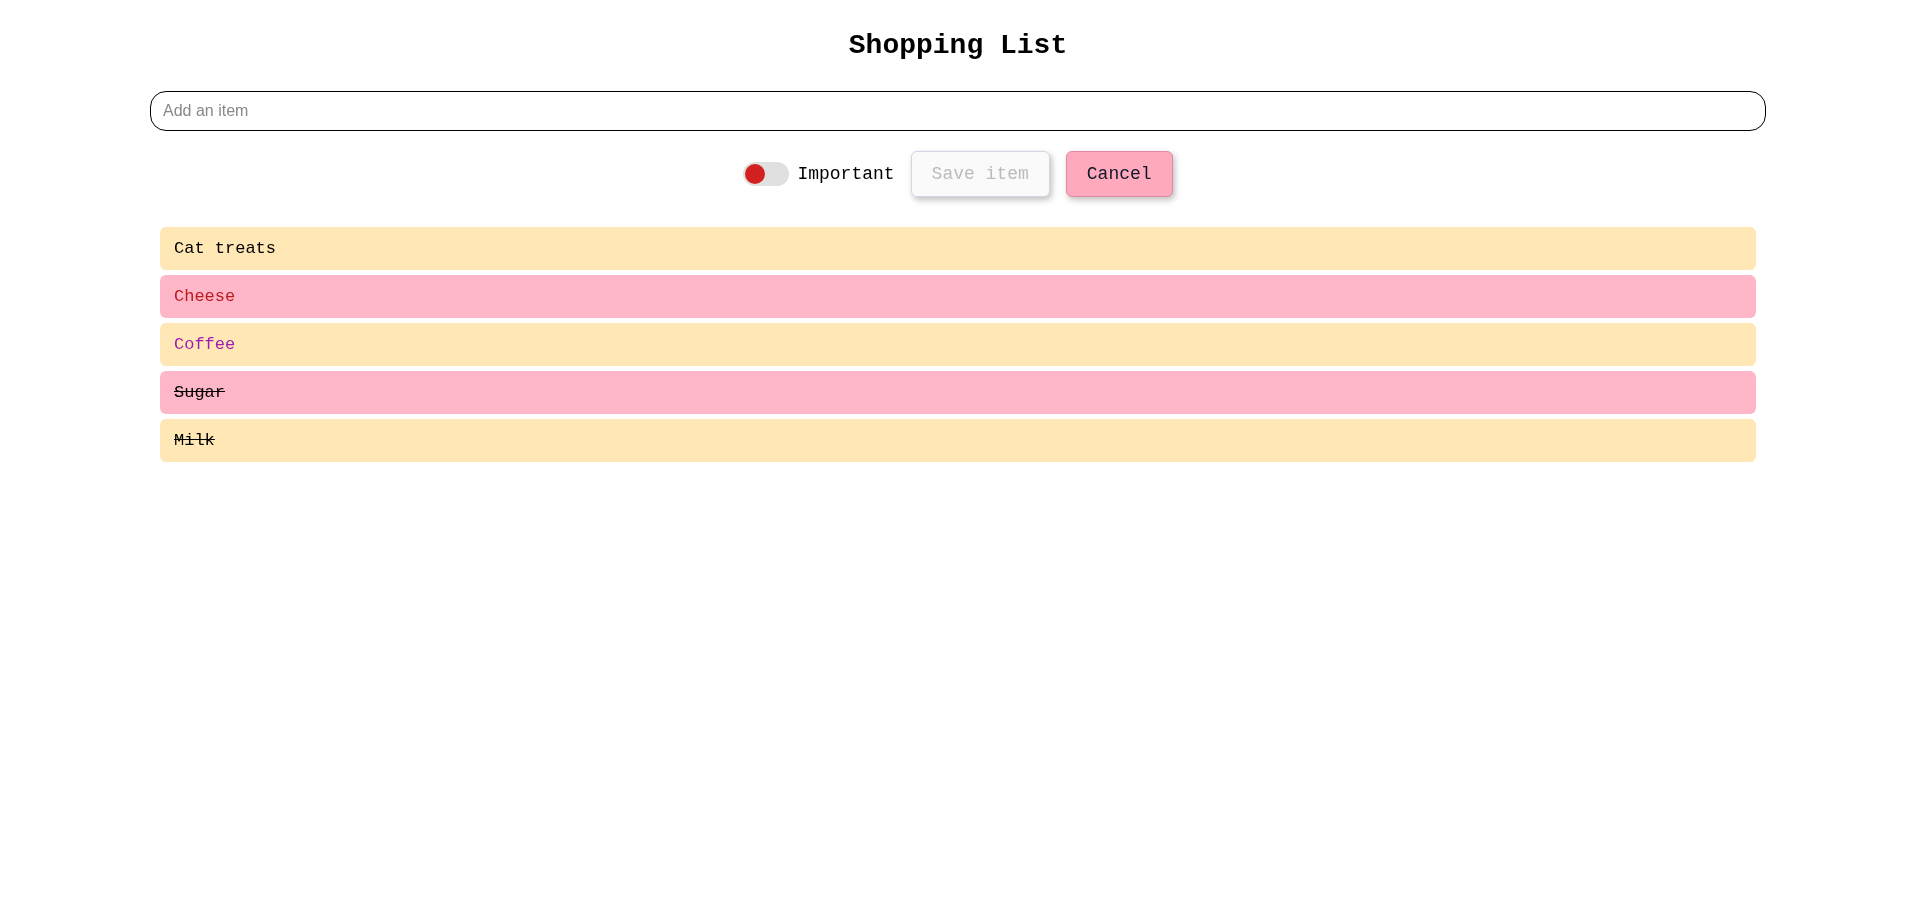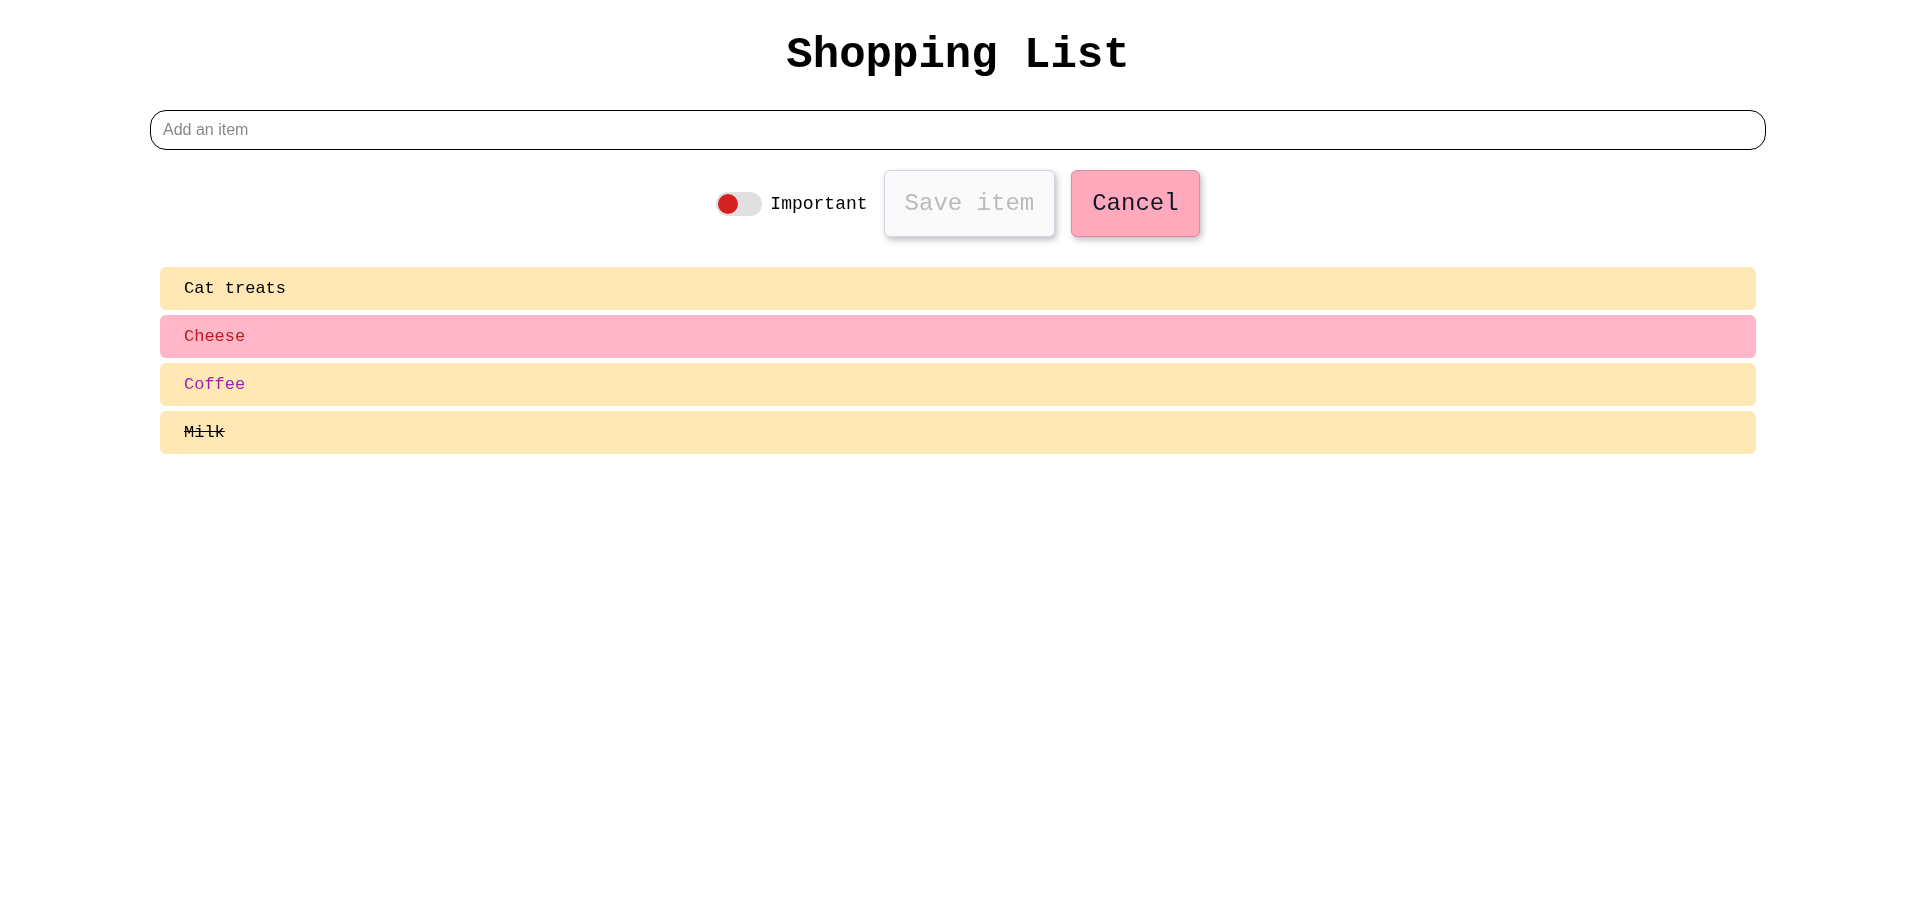--- a/index.html
+++ b/index.html
@@ -9,21 +9,21 @@
     }
 
     body {
       font-family: 'Courier New', Courier, monospace;
       background: #ffffff;
       padding: 20px 150px;
     }
 
     .title {
       text-align: center;
-      font-size: 44px;
+      font-size: 28px;
       font-weight: bold;
       margin-top: 10px;
       margin-bottom: 30px;
       color: #000;
     }
 
     .input-container {
       width: 100%;
       margin-bottom: 20px;
     }
@@ -75,22 +75,22 @@
       background: #d32020;
       border-radius: 50%;
     }
 
     .toggle-label {
       font-size: 18px;
       color: #000;
     }
 
     .btn {
-      padding: 19px 20px;
-      font-size: 24px;
+      padding: 12px 20px;
+      font-size: 18px;
       font-family: 'Courier New', Courier, monospace;
       border-radius: 6px;
       cursor: pointer;
       box-shadow: 2px 3px 6px rgba(0,0,0,0.25);
     }
 
     .btn-save {
       background: #fafafa;
       border: 1px solid #d5d5e5;
       color: #bbb;
@@ -103,21 +103,21 @@
     }
 
     .list {
       display: flex;
       flex-direction: column;
       gap: 5px;
       padding: 0 10px;
     }
 
     .list-item {
-      padding: 12px 24px;
+      padding: 12px 14px;
       border-radius: 6px;
       font-size: 17px;
       cursor: pointer;
     }
 
     .bg-yellow {
       background: #ffe8b5;
     }
 
     .bg-pink {
@@ -158,14 +158,15 @@
   </div>
 
   <button class="btn btn-save">Save item</button>
   <button class="btn btn-cancel">Cancel</button>
 </div>
 
 <div class="list" id="shopping-list">
     <div class="list-item bg-yellow text-normal">Cat treats</div>
     <div class="list-item bg-pink text-red">Cheese</div>
     <div class="list-item bg-yellow text-orange">Coffee</div>
+    <div class="list-item bg-pink text-normal strike">Sugar</div>
     <div class="list-item bg-yellow text-normal strike">Milk</div>
   </div>
 
 </body></html>

